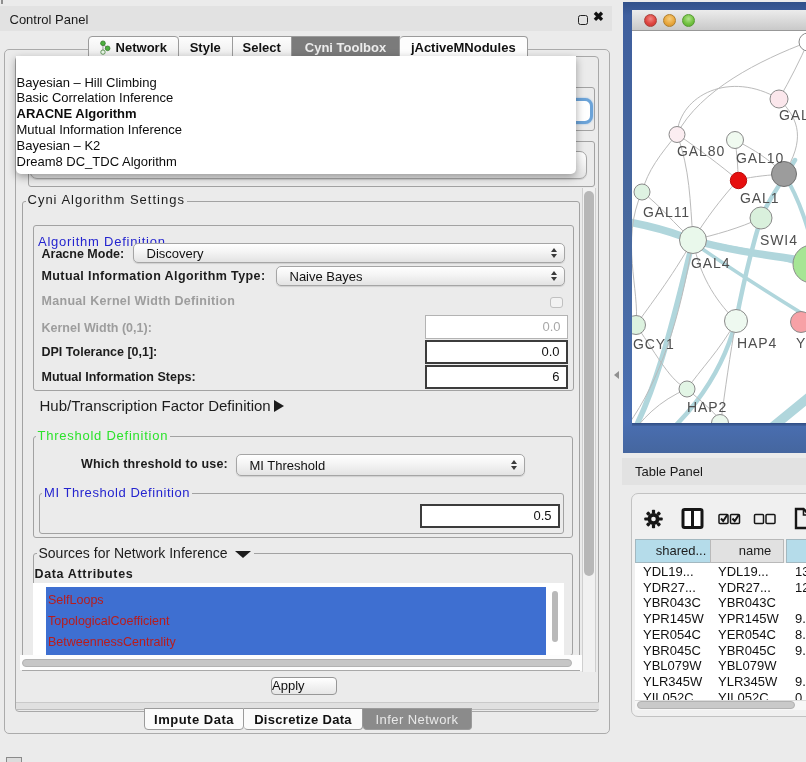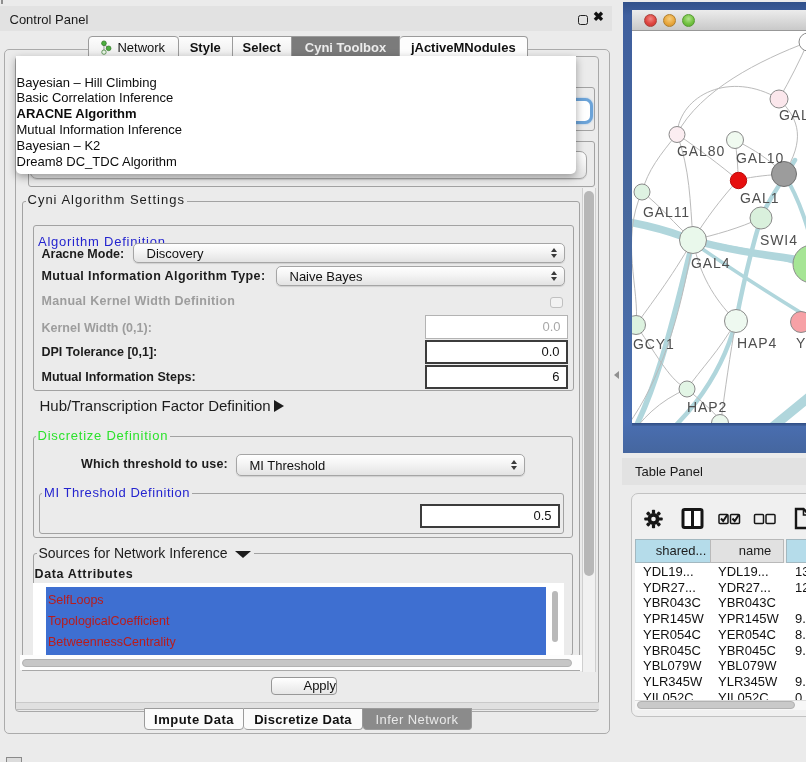--- a/index.html
+++ b/index.html
@@ -35,21 +35,21 @@
   <div class="abs" style="left:4px;top:49px;width:606px;height:685px;border:1px solid #ababab;border-radius:5px;background:#ebebeb;"></div>
 
   <div class="tab" style="left:87.5px;top:36px;width:91.5px;height:22px;border-radius:4px 4px 0 0;background:linear-gradient(#fdfdfd,#ececec);">
     <svg width="11" height="15" viewBox="0 0 13 17" style="margin-right:5px;">
       <line x1="3.5" y1="4" x2="8.5" y2="9.5" stroke="#9a9a9a" stroke-width="1.2"></line>
       <line x1="3.5" y1="4" x2="3.5" y2="14" stroke="#9a9a9a" stroke-width="1.2"></line>
       <circle cx="3.5" cy="3.5" r="2.8" fill="#4caf3e" stroke="#2c7022" stroke-width="0.8"></circle>
       <circle cx="9" cy="9.5" r="2.8" fill="#4caf3e" stroke="#2c7022" stroke-width="0.8"></circle>
       <circle cx="3.5" cy="14" r="2.6" fill="#e9f6e7" stroke="#2c7022" stroke-width="0.8"></circle>
     </svg>
-      <span style="font-weight:normal;letter-spacing:0;">Network</span>
+      <span style="font-weight:bold;letter-spacing:0;">Network</span>
     </div>
   <div class="tab" style="left:179px;top:36px;width:53.5px;height:22px;border-left:none;border-radius:0;background:linear-gradient(#fdfdfd,#ececec);font-weight:bold;letter-spacing:0;">Style</div>
   <div class="tab" style="left:232.5px;top:36px;width:59.5px;height:22px;border-left:none;border-radius:0;background:linear-gradient(#fdfdfd,#ececec);font-weight:bold;letter-spacing:0;">Select</div>
   <div class="tab" style="left:292px;top:36px;width:108px;height:22px;border-left:none;border-radius:0;background:#7b7b7b;color:#ececec;font-weight:bold;letter-spacing:0;">Cyni Toolbox</div>
   <div class="tab" style="left:400px;top:36px;width:127.5px;height:22px;border-left:none;border-radius:4px 4px 0 0;background:#fdfdfd;font-weight:bold;letter-spacing:0;">jActiveMNodules</div>
 
   <div class="abs" style="left:15px;top:56px;width:584px;height:656px;border:1px solid #a8a8a8;border-radius:4px;background:#ebebeb;"></div>
 
   <div class="grp" style="left:28px;top:87px;width:567px;height:44px;"></div>
   <div class="abs" style="left:300px;top:98px;width:292.5px;height:26px;border:3.5px solid #6ba3d8;border-radius:8px;background:#fff;box-shadow:0 0 2px #8cb8e2;"></div>
@@ -89,21 +89,21 @@
   <div class="lbl" style="position:absolute;left:41.5px;top:345px;">DPI Tolerance [0,1]:</div>
   <div class="fld" style="left:424.5px;top:339.5px;width:143px;height:24px;border:2px solid #3c3c3c;color:#111;line-height:20px;">0.0</div>
 
   <div class="lbl" style="position:absolute;left:41.5px;top:370px;">Mutual Information Steps:</div>
   <div class="fld" style="left:424.5px;top:364.5px;width:143px;height:24px;border:2px solid #3c3c3c;color:#111;line-height:20px;">6</div>
 
   <div class="abs" style="left:39.5px;top:396.5px;font-size:15px;color:#1c1c1c;">Hub/Transcription Factor Definition</div>
   <div class="abs" style="left:274px;top:400px;width:0;height:0;border-top:6.5px solid transparent;border-bottom:6.5px solid transparent;border-left:10px solid #1c1c1c;"></div>
 
   <div class="grp" style="left:32.5px;top:435.5px;width:540.5px;height:102px;"></div>
-  <div class="gtitle" style="left:35.5px;top:428px;color:#2ce22c;letter-spacing:0.75px;">Discretize Definition</div>
+  <div class="gtitle" style="left:35.5px;top:428px;color:#2ce22c;letter-spacing:0.75px;">Threshold Definition</div>
 
   <div class="lbl" style="position:absolute;left:81px;top:457px;letter-spacing:0.2px;">Which threshold to use:</div>
   <div class="combo" style="left:235.5px;top:453.5px;width:289.5px;height:22.5px;">
       <span class="ctext">MI Threshold</span>
       <span class="arr">
         <span class="up"></span>
         <span class="dn"></span>
       </span>
     </div>
 
@@ -125,21 +125,21 @@
 
   <div class="abs" style="left:20px;top:655px;width:559px;height:15px;background:#fdfdfd;"></div>
   <div class="abs" style="left:22px;top:658.5px;width:550px;height:8px;background:#c6c6c6;border:1px solid #b2b2b2;border-radius:4.5px;"></div>
   <div class="abs" style="left:573px;top:655px;width:20px;height:16px;background:#fdfdfd;"></div>
   <div class="abs" style="left:21.5px;top:669.5px;width:558px;height:1px;background:#a8a8a8;"></div>
   <div class="abs" style="left:16px;top:702px;width:583px;height:8px;background:#e0e0e0;border-top:1px solid #c9c9c9;border-bottom:1px solid #bdbdbd;"></div>
 
   <div class="abs" style="left:582px;top:188px;width:14px;height:484px;background:#f1f1f1;border-left:1px solid #cfcfcf;border-right:1px solid #cfcfcf;"></div>
   <div class="abs" style="left:584px;top:191px;width:10px;height:385px;background:#b7b7b7;border-radius:5px;"></div>
 
-  <div class="abs" style="left:271px;top:677px;width:66px;height:18px;border:1px solid #979797;border-radius:4px;background:linear-gradient(#ffffff,#e6e6e6);text-align:right;font-size:13px;line-height:16px;color:#111;">Apply</div>
+  <div class="abs" style="left:271px;top:677px;width:66px;height:18px;border:1px solid #979797;border-radius:4px;background:linear-gradient(#ffffff,#e6e6e6);text-align:left;font-size:13px;line-height:16px;color:#111;">Apply</div>
 
   <div class="tab" style="left:144px;top:708px;width:100px;height:22px;background:#fbfbfb;border-radius:0 0 4px 4px;font-weight:bold;letter-spacing:0.5px;">Impute Data</div>
   <div class="tab" style="left:244px;top:708px;width:119px;height:22px;border-left:none;background:#fbfbfb;border-radius:0 0 4px 4px;font-weight:bold;letter-spacing:0.3px;">Discretize Data</div>
   <div class="tab" style="left:363px;top:708px;width:109px;height:22px;border-left:none;background:#8b8b8b;color:#e9e9e9;border-radius:0 0 4px 4px;letter-spacing:0.45px;">Infer Network</div>
 
   <div class="abs" style="left:15.5px;top:56px;width:560px;height:118px;background:#ffffff;border-radius:0 0 5px 5px;box-shadow:0 3px 9px rgba(0,0,0,0.35);"></div>
   <div class="abs" style="left:16.5px;top:74.5px;font-size:13px;line-height:15.9px;color:#0c0c0c;white-space:nowrap;">Bayesian – Hill Climbing<br>Basic Correlation Inference<br><b>ARACNE Algorithm</b><br>Mutual Information Inference<br>Bayesian – K2<br>Dream8 DC_TDC Algorithm</div>
 
   <div class="abs" style="left:614px;top:371px;width:0;height:0;border-top:4px solid transparent;border-bottom:4px solid transparent;border-right:5px solid #909090;"></div>
 

